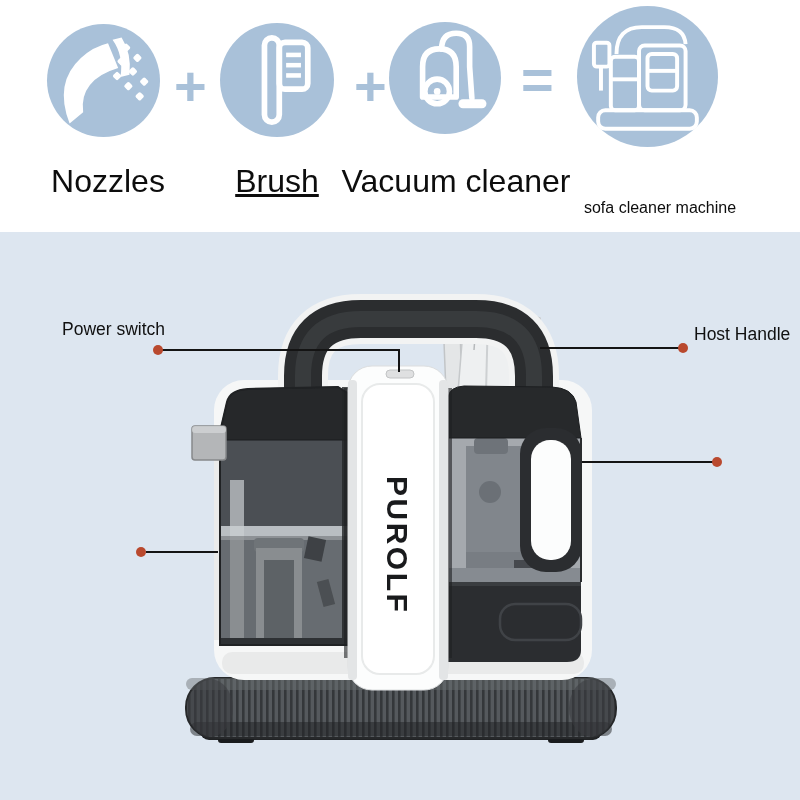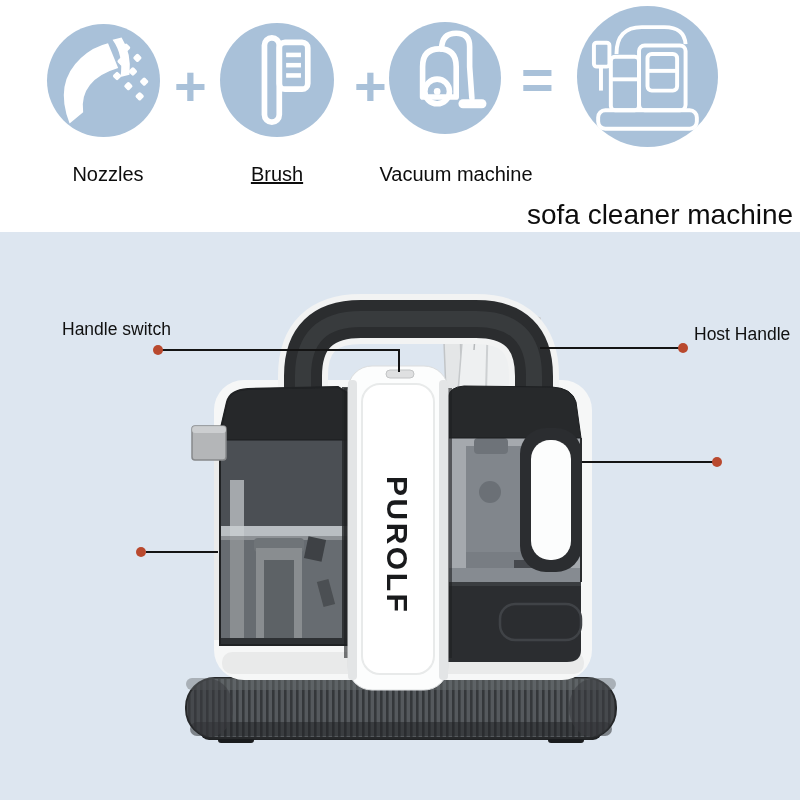--- a/index.html
+++ b/index.html
@@ -9,23 +9,23 @@
   .icon-circle{position:absolute;border-radius:50%;background:#a9c1d9;}
   .icon-circle svg{position:absolute;left:0;top:0;width:100%;height:100%;}
   #ic1{left:47px;top:24px;width:113px;height:113px;}
   #ic2{left:220px;top:23px;width:114px;height:114px;}
   #ic3{left:389px;top:22px;width:112px;height:112px;}
   #ic4{left:577px;top:6px;width:141px;height:141px;}
   .op{position:absolute;color:#a9c1d9;font-size:56px;font-weight:600;line-height:1;}
   #op1{left:174px;top:58px;}
   #op2{left:354px;top:58px;}
   #op3{left:521px;top:52px;}
-  .flabel{position:absolute;top:163px;transform:translateX(-50%);font-size:20px;color:#0d0d0d;white-space:nowrap;}
+  .flabel{position:absolute;top:163px;transform:translateX(-50%);font-size:32px;color:#0d0d0d;white-space:nowrap;}
   #fl1{left:108px;} #fl2{left:277px;text-decoration:underline;} #fl3{left:456px;} #fl4{left:655px;}
-  #fl4b{position:absolute;top:199px;left:660px;transform:translateX(-50%);font-size:28px;color:#0d0d0d;white-space:nowrap;}
+  #fl4b{position:absolute;top:199px;left:660px;transform:translateX(-50%);font-size:16px;color:#0d0d0d;white-space:nowrap;}
   
   #machine{position:absolute;left:170px;top:280px;width:460px;height:470px;}
   
   .co-label{position:absolute;font-size:17.5px;color:#101010;white-space:nowrap;}
   .co-line{position:absolute;background:#141414;}
   .co-dot{position:absolute;width:10px;height:10px;border-radius:50%;background:#b9492e;}
   #co-power-label{left:62px;top:319px;}
   #co-power-hline{left:158px;top:349px;width:242px;height:2px;}
   #co-power-vline{left:398px;top:349px;width:2px;height:23px;}
   #co-power-dot{left:153px;top:345px;}
@@ -97,21 +97,21 @@
         <line x1="24" y1="52" x2="44" y2="52"></line>
         <rect x="12" y="26" width="11" height="17" rx="2"></rect>
         <line x1="17" y1="43" x2="17" y2="60"></line>
         <line x1="50" y1="46" x2="71" y2="46"></line>
       </g>
     </svg>
   </div>
 
   <div class="flabel" id="fl1">Nozzles</div>
   <div class="flabel" id="fl2">Brush</div>
-  <div class="flabel" id="fl3">Vacuum machine</div>
+  <div class="flabel" id="fl3">Vacuum cleaner</div>
   <div id="fl4b">sofa cleaner machine</div>
 
   <svg id="machine" viewBox="0 0 460 470">
     <defs>
       <pattern id="ribs" width="6" height="12" patternUnits="userSpaceOnUse">
         <rect width="6" height="12" fill="#55595d"></rect>
         <rect width="2.6" height="12" fill="#34373a"></rect>
       </pattern>
     </defs>
 
@@ -194,21 +194,21 @@
       <rect x="276" y="108" width="6" height="270" fill="#1e2022" opacity="0.6"></rect>
       <rect x="178" y="86" width="100" height="324" rx="24" fill="#fcfdfd" stroke="#dcdedf"></rect>
       <rect x="178" y="100" width="9" height="300" rx="4" fill="#e3e5e6"></rect>
       <rect x="269" y="100" width="9" height="300" rx="4" fill="#e3e5e6"></rect>
       <rect x="192" y="104" width="72" height="290" rx="18" fill="#ffffff" stroke="#e8eaea" stroke-width="2"></rect>
       <rect x="216" y="90" width="28" height="8" rx="4" fill="#dfe0e1" stroke="#c2c4c5"></rect>
       <text transform="translate(217 196) rotate(90)" font-family="Liberation Sans, sans-serif" font-size="30" font-weight="bold" letter-spacing="2.5" fill="#191a1c">PUROLF</text>
     </g>
   </svg>
 
-  <div class="co-label" id="co-power-label">Handle switch</div>
+  <div class="co-label" id="co-power-label">Power switch</div>
   <div class="co-line" id="co-power-hline"></div>
   <div class="co-line" id="co-power-vline"></div>
   <div class="co-dot" id="co-power-dot"></div>
 
   <div class="co-label" id="co-host-label">Host Handle</div>
   <div class="co-line" id="co-host-hline"></div>
   <div class="co-dot" id="co-host-dot"></div>
 
   <div class="co-line" id="co-clean-hline"></div>
   <div class="co-dot" id="co-clean-dot"></div>

